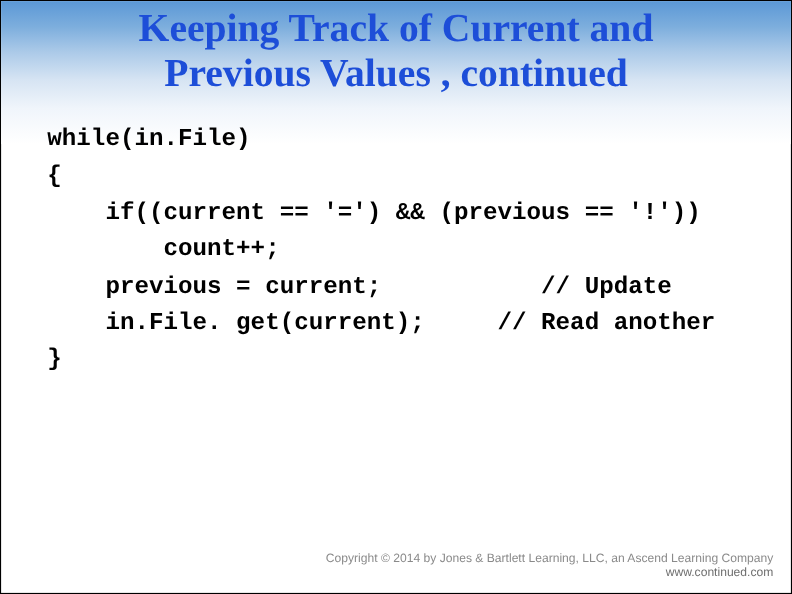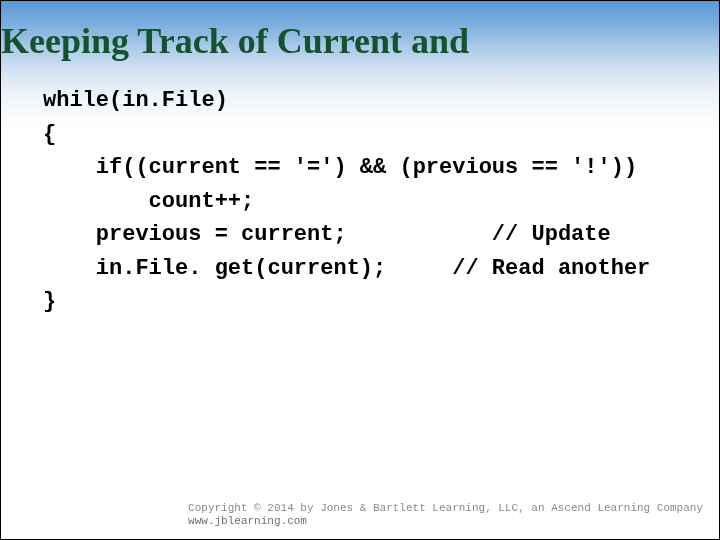--- a/index.html
+++ b/index.html
@@ -27,69 +27,71 @@
       #5b98d6 0%,
       #7daedd 18%,
       #aac9e8 35%,
       #d6e4f3 55%,
       #f0f5fb 75%,
       #ffffff 100%);
   }
   .title {
     position: relative;
     z-index: 2;
-    padding-top: 20px;
+    padding-top: 4px;
+    text-align: center;
     font-weight: bold;
     font-size: 36px;
     line-height: 1.15;
-    color: #14532d;
+    color: #1d4ed8;
   }
   .code {
     position: relative;
     z-index: 2;
     margin: 22px 0 0 42px;
     font-family: "Courier New", Courier, monospace;
     font-weight: bold;
     font-size: 22px;
     line-height: 1.52;
     white-space: pre;
     color: #000;
   }
   .footer {
     position: absolute;
     right: 16px;
     bottom: 10px;
-    text-align: left;
+    text-align: right;
     color: #8a8a8a;
-    font-family: Liberation Mono, monospace;
+    font-family: Liberation Sans, sans-serif;
     line-height: 1.25;
   }
   .footer .copy {
     font-size: 11px;
   }
   .footer .url {
     font-size: 11px;
     color: #6e6e6e;
   }
 </style>
 </head>
 <body>
 
 <div class="slide">
   <div class="header-bg"></div>
 
   <div class="title">
     <div>Keeping Track of Current and</div>
+    <div>Previous Values , continued</div>
   </div>
 
   <div class="code">while(in.File)
 {
     if((current == '=') &amp;&amp; (previous == '!'))
         count++;
     previous = current;           // Update
     in.File. get(current);     // Read another
 }</div>
 
   <div class="footer">
     <div class="copy">Copyright © 2014 by Jones &amp; Bartlett Learning, LLC, an Ascend Learning Company</div>
-    <div class="url">www.jblearning.com</div>
+    <div class="url">www.continued.com</div>
   </div>
 </div>
 
 </body></html>

